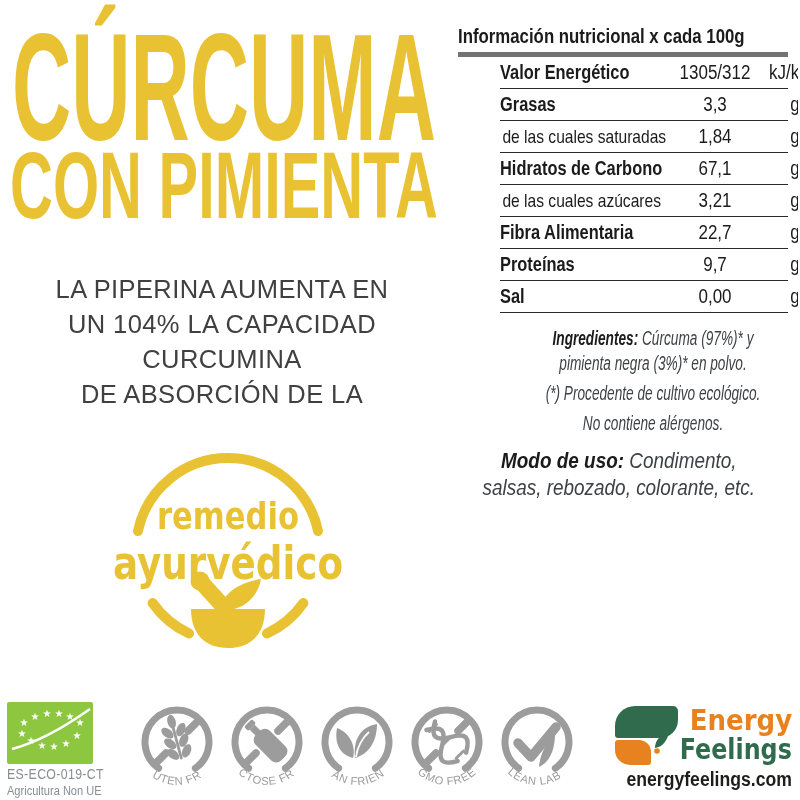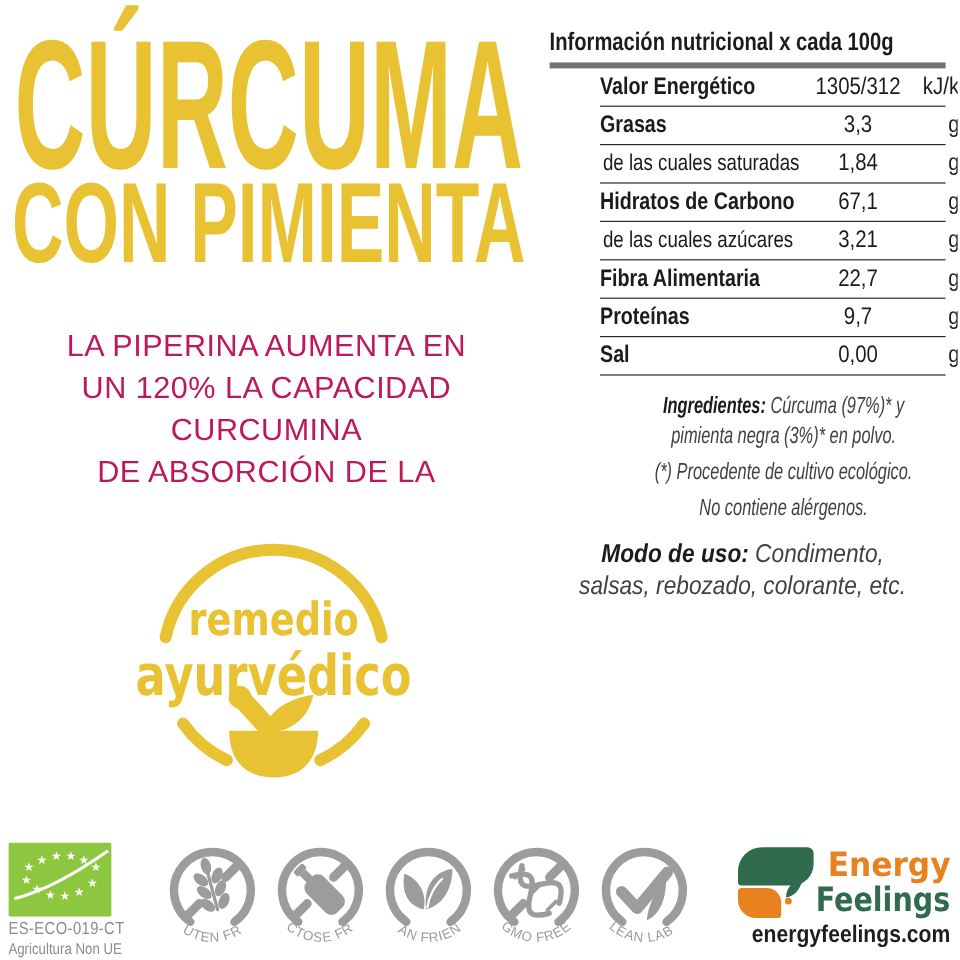--- a/index.html
+++ b/index.html
@@ -4,21 +4,21 @@
 <style>
   html,body{margin:0;padding:0;background:#fff;}
   .page{position:relative;width:798px;height:800px;background:#ffffff;overflow:hidden;
         font-family:"Liberation Sans",sans-serif;}
 
   
   .title-svg{position:absolute;left:6px;top:0px;}
   .title-svg text{font-family:"Liberation Sans",sans-serif;font-weight:bold;fill:#E9C234;}
 
   .subtitle{position:absolute;left:28px;top:272px;width:388px;text-align:center;
-            font-size:25.5px;line-height:35px;color:#be185d;letter-spacing:0.4px;}
+            font-size:25.5px;line-height:35px;color:#404040;letter-spacing:0.4px;}
 
   .ayur-svg{position:absolute;left:105px;top:433px;}
   .ayur-svg text{font-family:"DejaVu Sans",sans-serif;font-weight:bold;fill:#E9C234;}
   .ayur-arc{fill:none;stroke:#E9C234;stroke-width:10;stroke-linecap:round;}
 
   
   .nutri{position:absolute;left:458px;top:24px;width:330px;color:#1b1b1b;}
   .nutri-header{border-bottom:5px solid #737373;padding-bottom:4px;}
   .nutri-header span{display:inline-block;font-weight:bold;font-size:21px;white-space:nowrap;
                      transform:scaleX(0.80);transform-origin:left center;}
@@ -70,21 +70,21 @@
 
 <div class="page">
 
   <svg class="title-svg" width="440" height="222" viewBox="0 0 440 222">
     <text x="6" y="140" font-size="153" textLength="424" lengthAdjust="spacingAndGlyphs">CÚRCUMA</text>
     <text x="4" y="218" font-size="95" textLength="428" lengthAdjust="spacingAndGlyphs">CON PIMIENTA</text>
   </svg>
 
   <div class="subtitle">
     <div>LA PIPERINA AUMENTA EN</div>
-    <div>UN 120% LA CAPACIDAD</div>
+    <div>UN 104% LA CAPACIDAD</div>
     <div>CURCUMINA</div>
     <div>DE ABSORCIÓN DE LA</div>
   </div>
 
   <svg class="ayur-svg" width="246" height="235" viewBox="0 0 246 235">
     <path class="ayur-arc" d="M 33 98 A 92 92 0 0 1 213 98"></path>
     <path class="ayur-arc" d="M 47.6 170 A 92 92 0 0 0 84.1 200.5"></path>
     <path class="ayur-arc" d="M 161.9 200.5 A 92 92 0 0 0 198.4 170"></path>
     <text x="52" y="96" font-size="38" textLength="142" lengthAdjust="spacingAndGlyphs">remedio</text>
     <text x="8" y="146" font-size="47" textLength="230" lengthAdjust="spacingAndGlyphs">ayurvédico</text>

